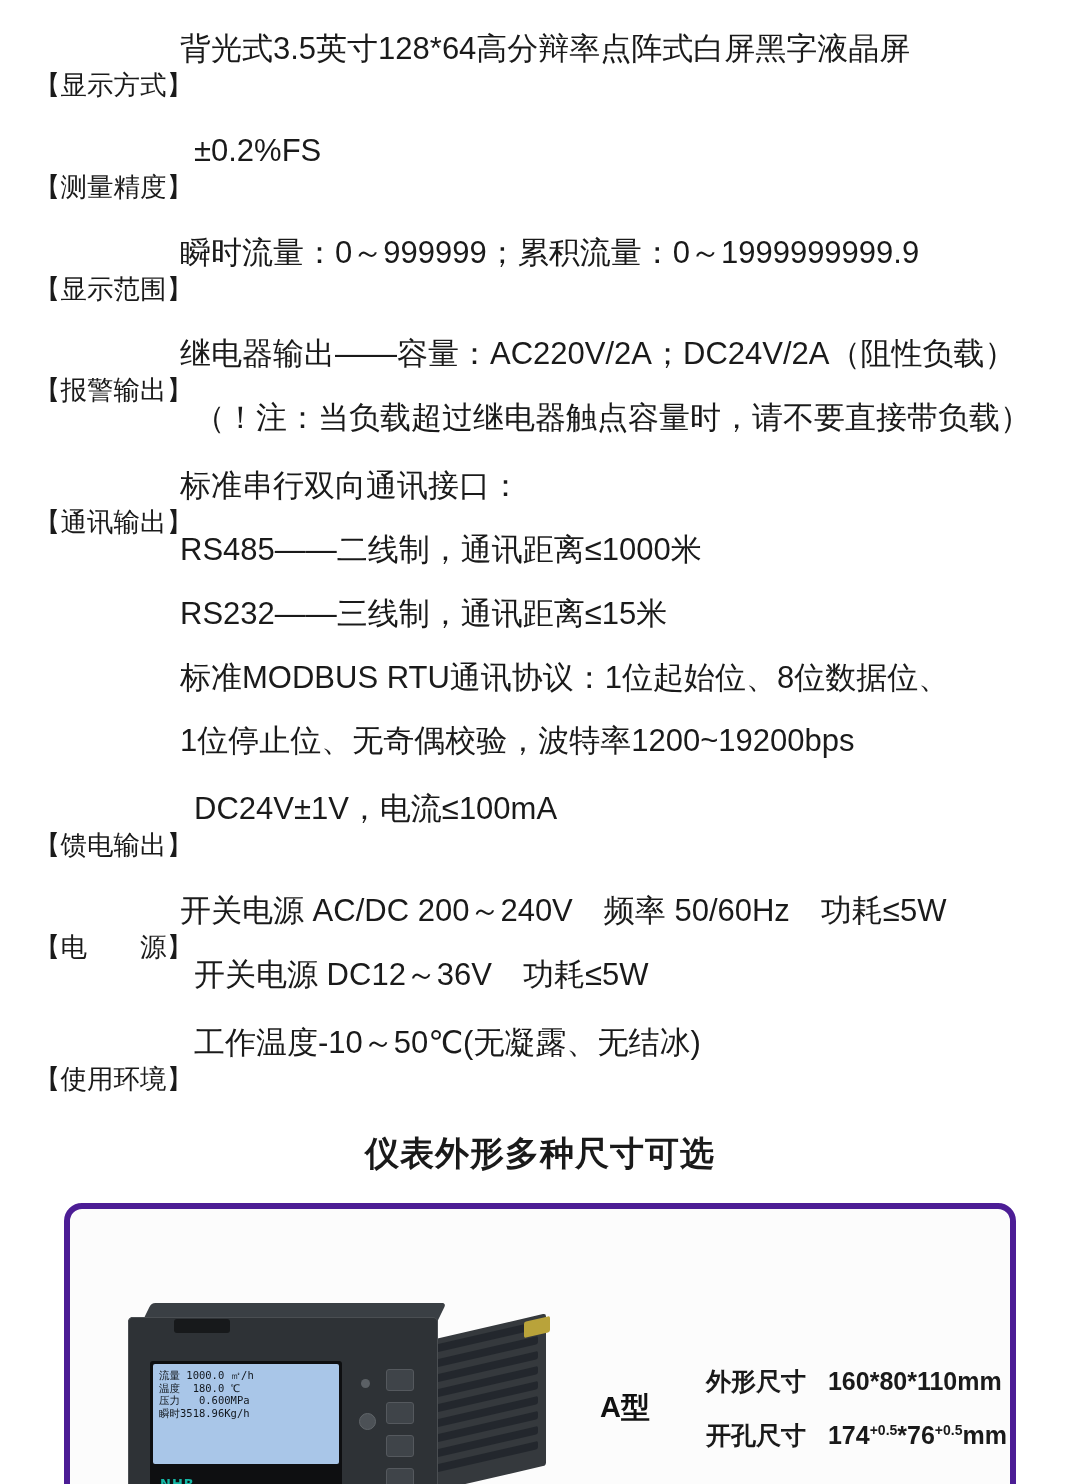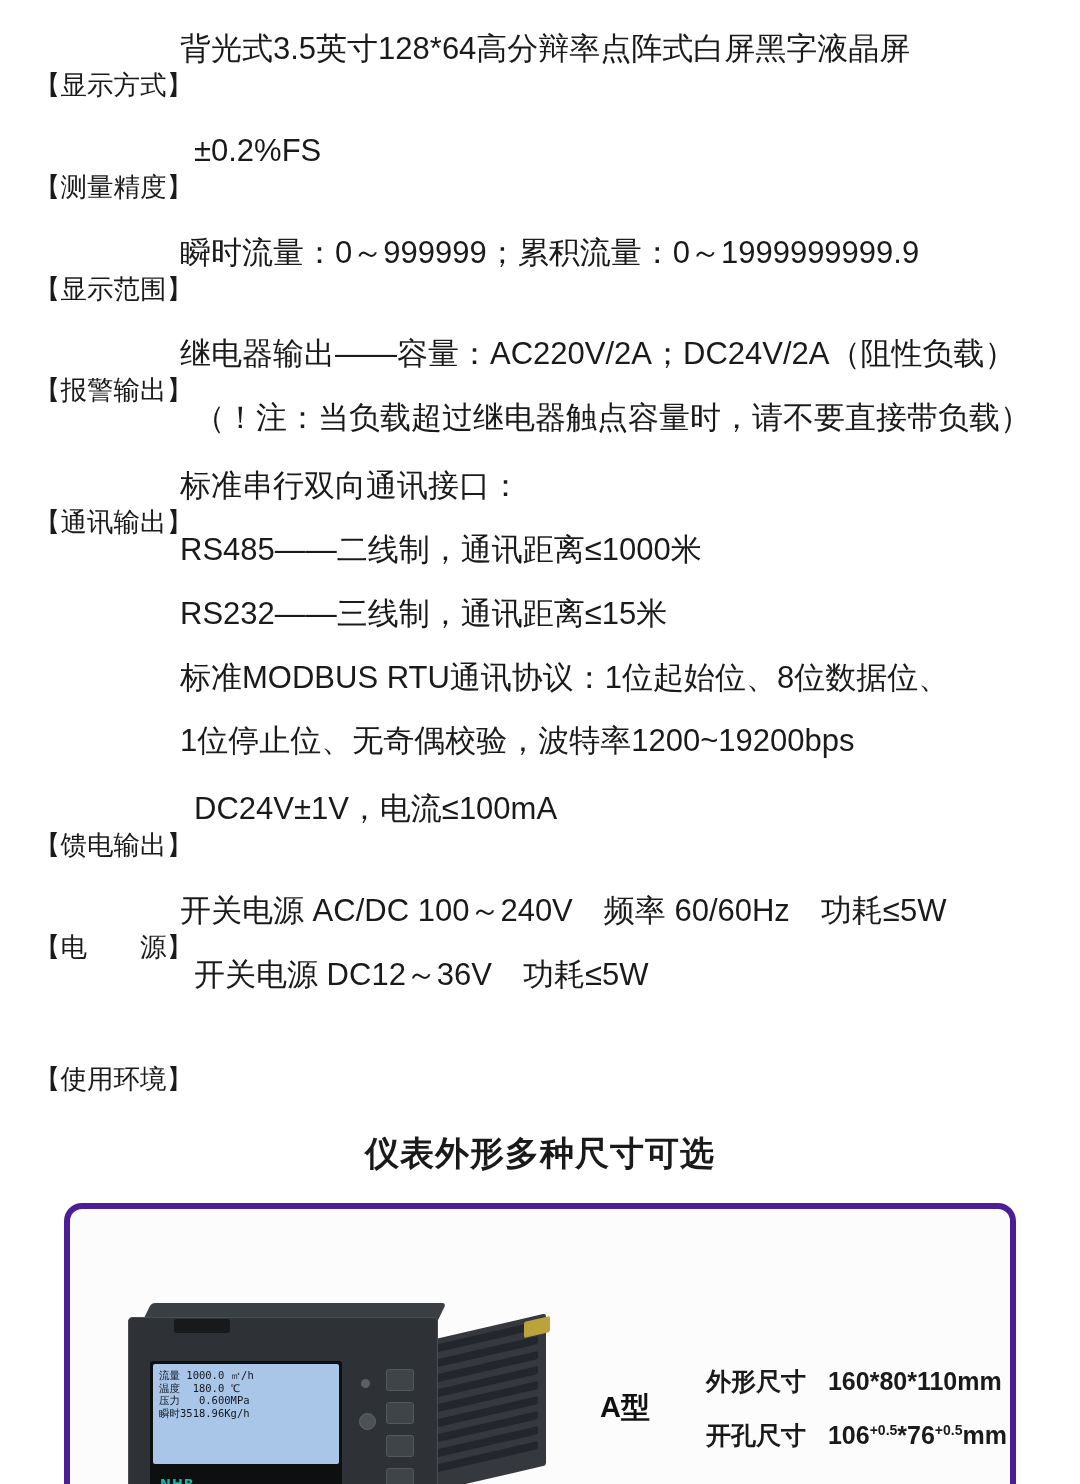--- a/index.html
+++ b/index.html
@@ -292,27 +292,30 @@
   <div class="spec-row">
     <div class="spec-label">【馈电输出】</div>
     <div class="spec-values">
       <div class="line indent-2">DC24V±1V，电流≤100mA</div>
     </div>
   </div>
 
   <div class="spec-row">
     <div class="spec-label">【电　　源】</div>
     <div class="spec-values">
-      <div class="line indent-1">开关电源 AC/DC 100～240V　频率 60/60Hz　功耗≤5W</div>
+      <div class="line indent-1">开关电源 AC/DC 200～240V　频率 50/60Hz　功耗≤5W</div>
       <div class="line indent-2">开关电源 DC12～36V　功耗≤5W</div>
     </div>
   </div>
 
   <div class="spec-row">
     <div class="spec-label">【使用环境】</div>
+    <div class="spec-values">
+      <div class="line indent-2">工作温度-10～50℃(无凝露、无结冰)</div>
+    </div>
   </div>
 
 </div>
 
 <div class="section-title">仪表外形多种尺寸可选</div>
 
 <div class="panel">
 
   <div class="device-wrap">
     <div class="dev-tail"></div>
@@ -352,17 +355,17 @@
 
   <div class="type-label">A型</div>
 
   <div class="dims">
     <div class="dim-row">
       <span class="dim-key">外形尺寸</span>
       <span class="dim-val">160*80*110mm</span>
     </div>
     <div class="dim-row">
       <span class="dim-key">开孔尺寸</span>
-      <span class="dim-val"><span>106</span><span class="sup">+0.5</span><span>*76</span><span class="sup">+0.5</span><span>mm</span></span>
+      <span class="dim-val"><span>174</span><span class="sup">+0.5</span><span>*76</span><span class="sup">+0.5</span><span>mm</span></span>
     </div>
   </div>
 
 </div>
 
 </body></html>

